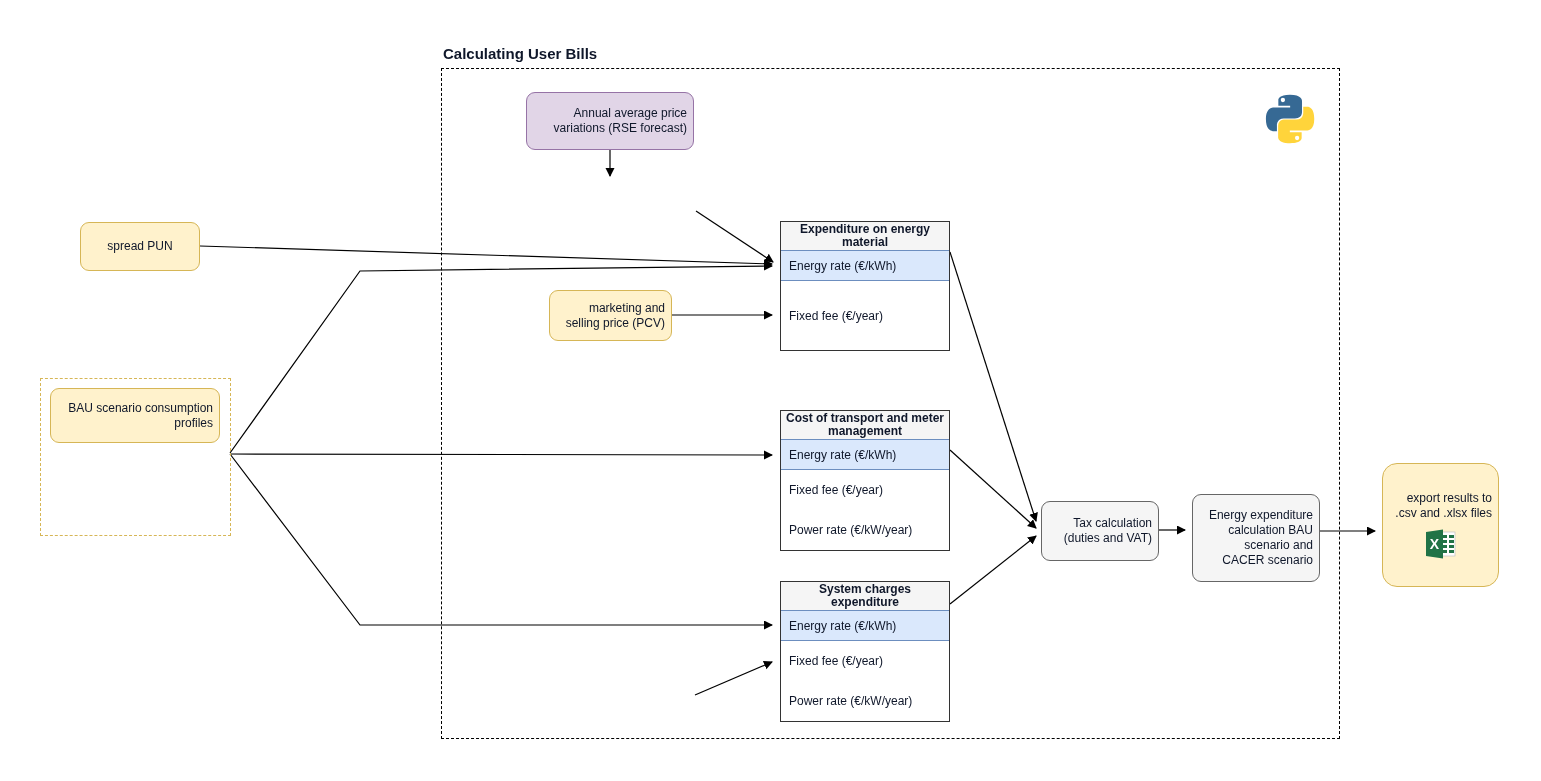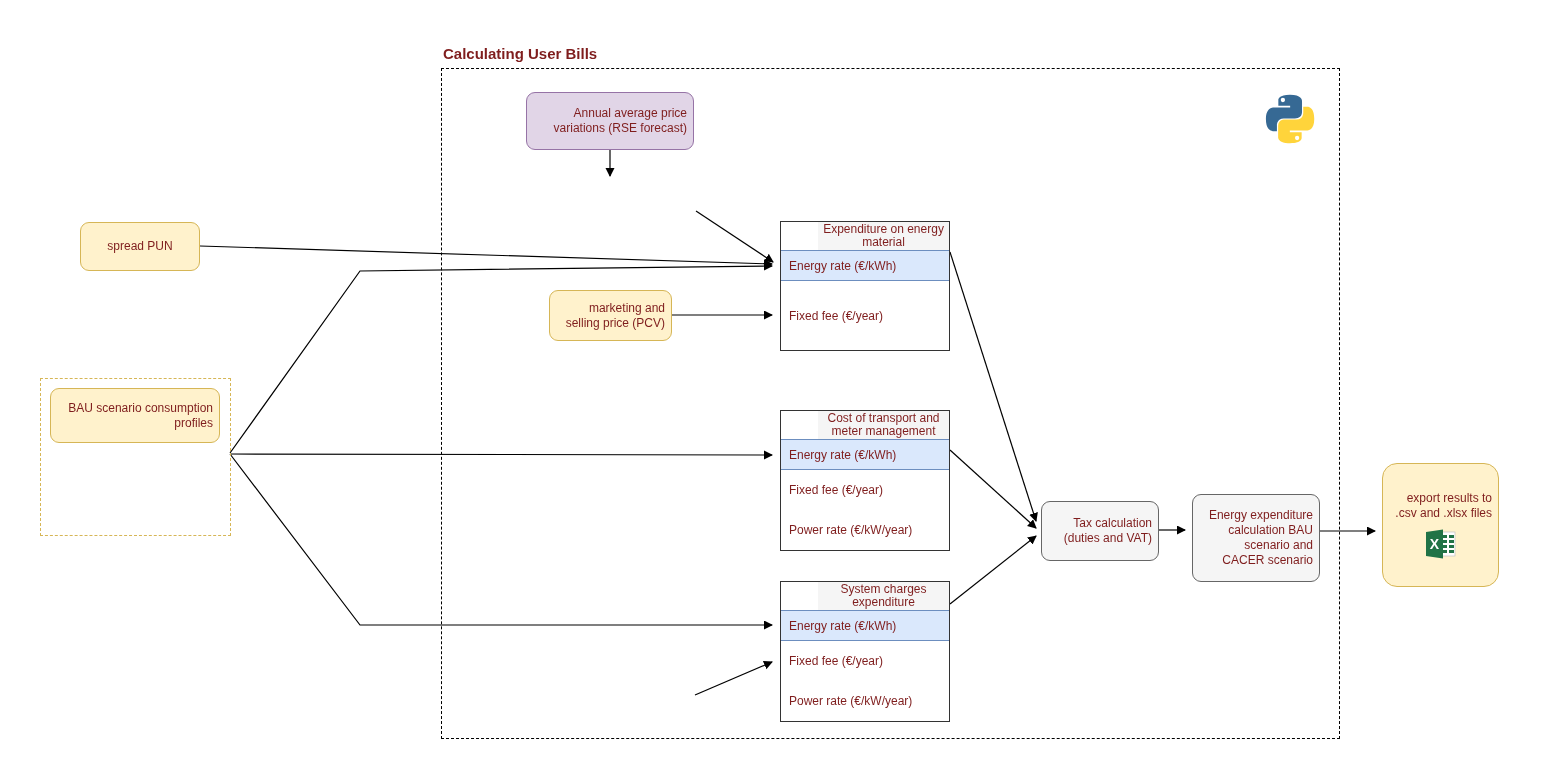--- a/index.html
+++ b/index.html
@@ -1,18 +1,18 @@
 <!DOCTYPE html>
 <html><head>
 <meta charset="utf-8">
 <style>
   html,body{margin:0;padding:0;background:#ffffff;}
   #canvas{
     position:relative;width:1541px;height:781px;background:#ffffff;
-    font-family:"Liberation Sans",sans-serif;font-size:12px;color:#7f1d1d;
+    font-family:"Liberation Sans",sans-serif;font-size:12px;color:#0f172a;
     overflow:hidden;
   }
   #page-title{
     position:absolute;left:443px;top:45px;font-size:15px;font-weight:bold;
     white-space:nowrap;
   }
   .main-boundary{
     position:absolute;left:441px;top:68px;width:899px;height:671px;
     border:1px dashed #000;box-sizing:border-box;
   }
@@ -27,23 +27,23 @@
   .gray{background:#F5F5F5;border:1px solid #666666;}
   .group-dashed{
     position:absolute;left:40px;top:378px;width:191px;height:158px;
     border:1px dashed #D6B656;box-sizing:border-box;background:transparent;
   }
   .dtable{
     position:absolute;box-sizing:border-box;background:#fff;
     border:1px solid #333;width:170px;
   }
   .dtable .thead{
-    background:#F5F5F5;font-weight:normal;text-align:center;display:flex;
+    background:#F5F5F5;font-weight:bold;text-align:center;display:flex;
     align-items:center;justify-content:center;line-height:13px;
-    box-sizing:border-box;padding:0 4px;margin-left:37px;
+    box-sizing:border-box;padding:0 4px;
   }
   .dtable .trow{
     display:flex;align-items:center;box-sizing:border-box;
     padding-left:8px;background:#fff;
   }
   .dtable .trow.highlight{
     background:#DAE8FC;border-top:1px solid #6C8EBF;border-bottom:1px solid #6C8EBF;
   }
   .arrow-layer{position:absolute;left:0;top:0;pointer-events:none;}
   .icon-abs{position:absolute;}

